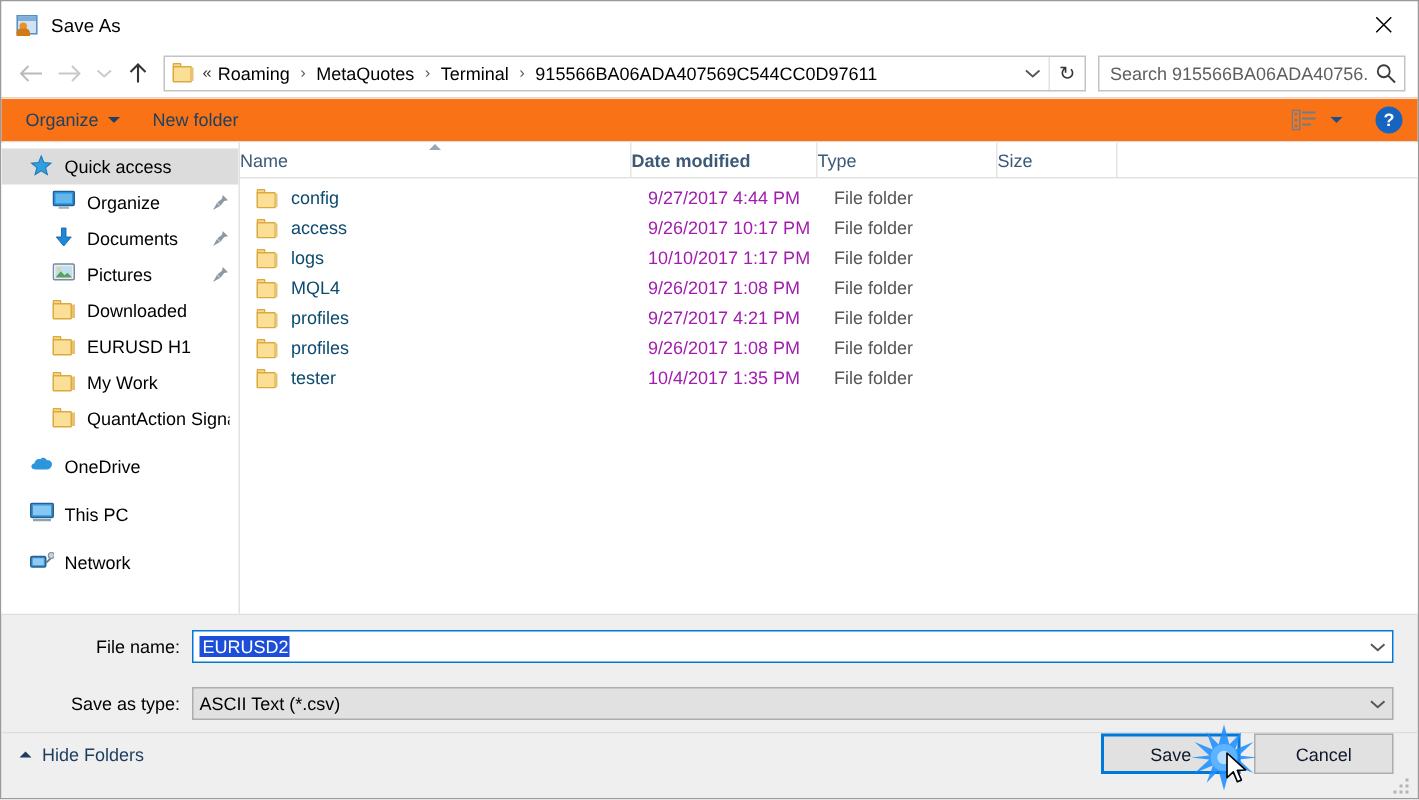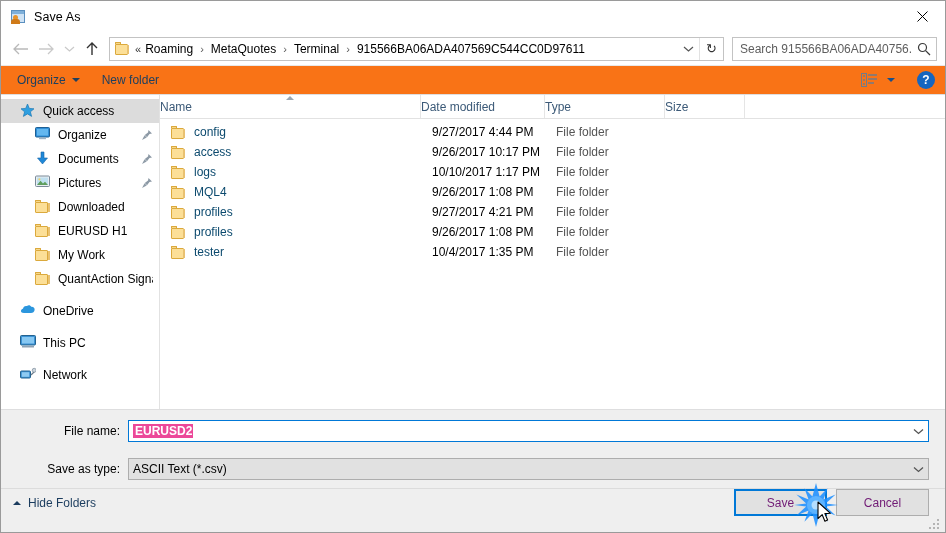--- a/index.html
+++ b/index.html
@@ -298,21 +298,21 @@
   .col {
     display: flex;
     align-items: center;
     border-right: 1px solid #e5e5e5;
     position: relative;
     cursor: default;
     overflow: hidden;
     white-space: nowrap;
   }
   .col-name { width: 261px; flex: none; }
-  .col-date { width: 124px; flex: none; }
+  .col-date { width: 124px; flex: none; font-weight: bold; }
   .col-type { width: 120px; flex: none; }
   .col-size { width: 80px; flex: none; }
   .col-rest { flex: 1 1 auto; border-right: none; }
   .sort-caret {
     position: absolute;
     left: 50%;
     top: 1px;
     transform: translateX(-50%);
     width: 0; height: 0;
     border-left: 4px solid transparent;
@@ -335,21 +335,21 @@
     width: 261px; flex: none;
     display: flex; align-items: center;
     padding-left: 11px;
     color: #0c4a6e;
     overflow: hidden; white-space: nowrap;
   }
   .frow .c-name .fn { margin-left: 8px; }
   .frow .c-date {
     width: 124px; flex: none;
     padding-left: 11px;
-    color: #000000;
+    color: #a21caf;
     white-space: nowrap;
   }
   .frow .c-type {
     width: 120px; flex: none;
     padding-left: 11px;
     color: #555;
     white-space: nowrap;
   }
   .frow .c-size {
     width: 80px; flex: none;
@@ -397,24 +397,23 @@
     background: #e1e1e1;
   }
   .combo-val {
     flex: 1 1 auto;
     padding-left: 4px;
     font-size: 12px;
     white-space: nowrap;
     overflow: hidden;
   }
   .combo-val .sel {
-    background: #ec4899;
+    background: #1d4ed8;
     color: #ffffff;
     padding: 1px 1px 1px 2px;
-    font-weight: bold;
   }
   .combo-arrow {
     width: 20px; flex: none;
     display: flex; align-items: center; justify-content: center;
   }
 
   
   .btnbar {
     flex: none;
     height: 43px;
@@ -437,21 +436,21 @@
     border-left: 4px solid transparent;
     border-right: 4px solid transparent;
     border-bottom: 4px solid #1b3c5e;
   }
   .btn-spacer { flex: 1 1 auto; }
   .dlg-btn {
     width: 93px; height: 27px;
     background: #e1e1e1;
     border: 1px solid #adadad;
     font-size: 12px;
-    color: #701a75;
+    color: #0f172a;
     display: flex; align-items: center; justify-content: center;
     cursor: default;
     font-family: "Liberation Sans", sans-serif;
   }
   .dlg-btn.default {
     border: 2px solid #0078d7;
     margin-right: 9px;
   }
   .grip {
     position: absolute;

